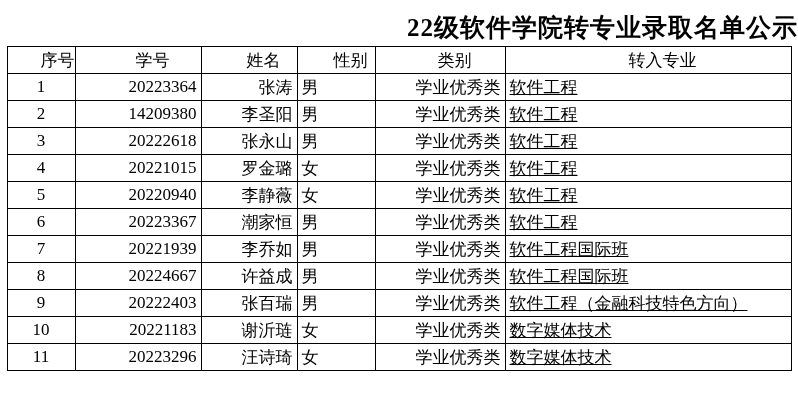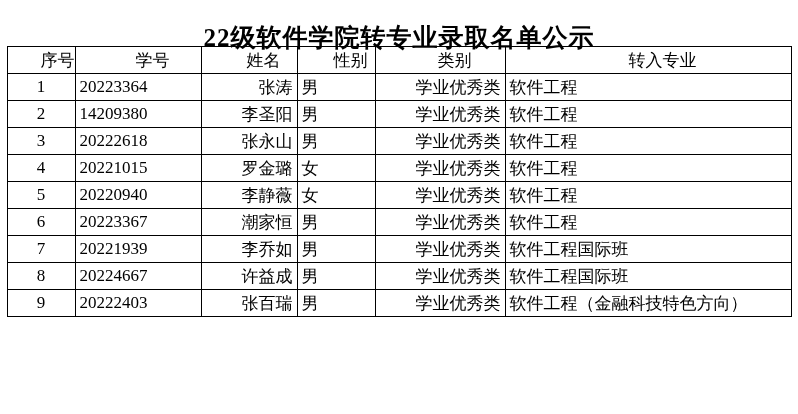--- a/index.html
+++ b/index.html
@@ -14,27 +14,27 @@
     color: #000000;
     overflow: hidden;
   }
   .page {
     width: 798px;
     height: 414px;
     position: relative;
     box-sizing: border-box;
   }
   .doc-title {
-    text-align: center;
+    text-align: right;
     font-size: 25px;
     font-weight: bold;
     letter-spacing: 1px;
     line-height: 44px;
     height: 46px;
-    padding-top: 16px;
+    padding-top: 6px;
     box-sizing: border-box;
   }
   table.roster {
     border-collapse: collapse;
     width: 784px;
     margin: 0 auto;
     table-layout: fixed;
   }
   table.roster th,
   table.roster td {
@@ -52,25 +52,25 @@
     padding-left: 33px;
   }
   col.c-idx    { width: 68px; }
   col.c-sid    { width: 126px; }
   col.c-name   { width: 96px; }
   col.c-gender { width: 78px; }
   col.c-cat    { width: 130px; }
   col.c-major  { width: 286px; }
 
   td.idx    { text-align: center; }
-  td.sid    { text-align: left; margin-left: 25px; }
+  td.sid    { text-align: right; margin-left: 25px; }
   td.name   { text-align: right; padding-left: 8px; font-family: Liberation Serif, serif; }
   td.gender { text-align: left; padding-left: 8px; }
   td.cat    { text-align: right; padding-left: 8px; }
-  td.major  { text-align: left; padding-left: 8px; }
+  td.major  { text-align: left; padding-left: 8px; text-decoration: underline; }
 </style>
 </head>
 <body>
 
 <div class="page">
 
   <div class="doc-title">22级软件学院转专业录取名单公示</div>
 
   <table class="roster">
     <colgroup>
@@ -157,16 +157,32 @@
         <td class="major">软件工程国际班</td>
       </tr>
       <tr>
         <td class="idx">9</td>
         <td class="sid">20222403</td>
         <td class="name">张百瑞</td>
         <td class="gender">男</td>
         <td class="cat">学业优秀类</td>
         <td class="major">软件工程（金融科技特色方向）</td>
       </tr>
+      <tr>
+        <td class="idx">10</td>
+        <td class="sid">20221183</td>
+        <td class="name">谢沂琏</td>
+        <td class="gender">女</td>
+        <td class="cat">学业优秀类</td>
+        <td class="major">数字媒体技术</td>
+      </tr>
+      <tr>
+        <td class="idx">11</td>
+        <td class="sid">20223296</td>
+        <td class="name">汪诗琦</td>
+        <td class="gender">女</td>
+        <td class="cat">学业优秀类</td>
+        <td class="major">数字媒体技术</td>
+      </tr>
     </tbody>
   </table>
 
 </div>
 
 </body></html>

